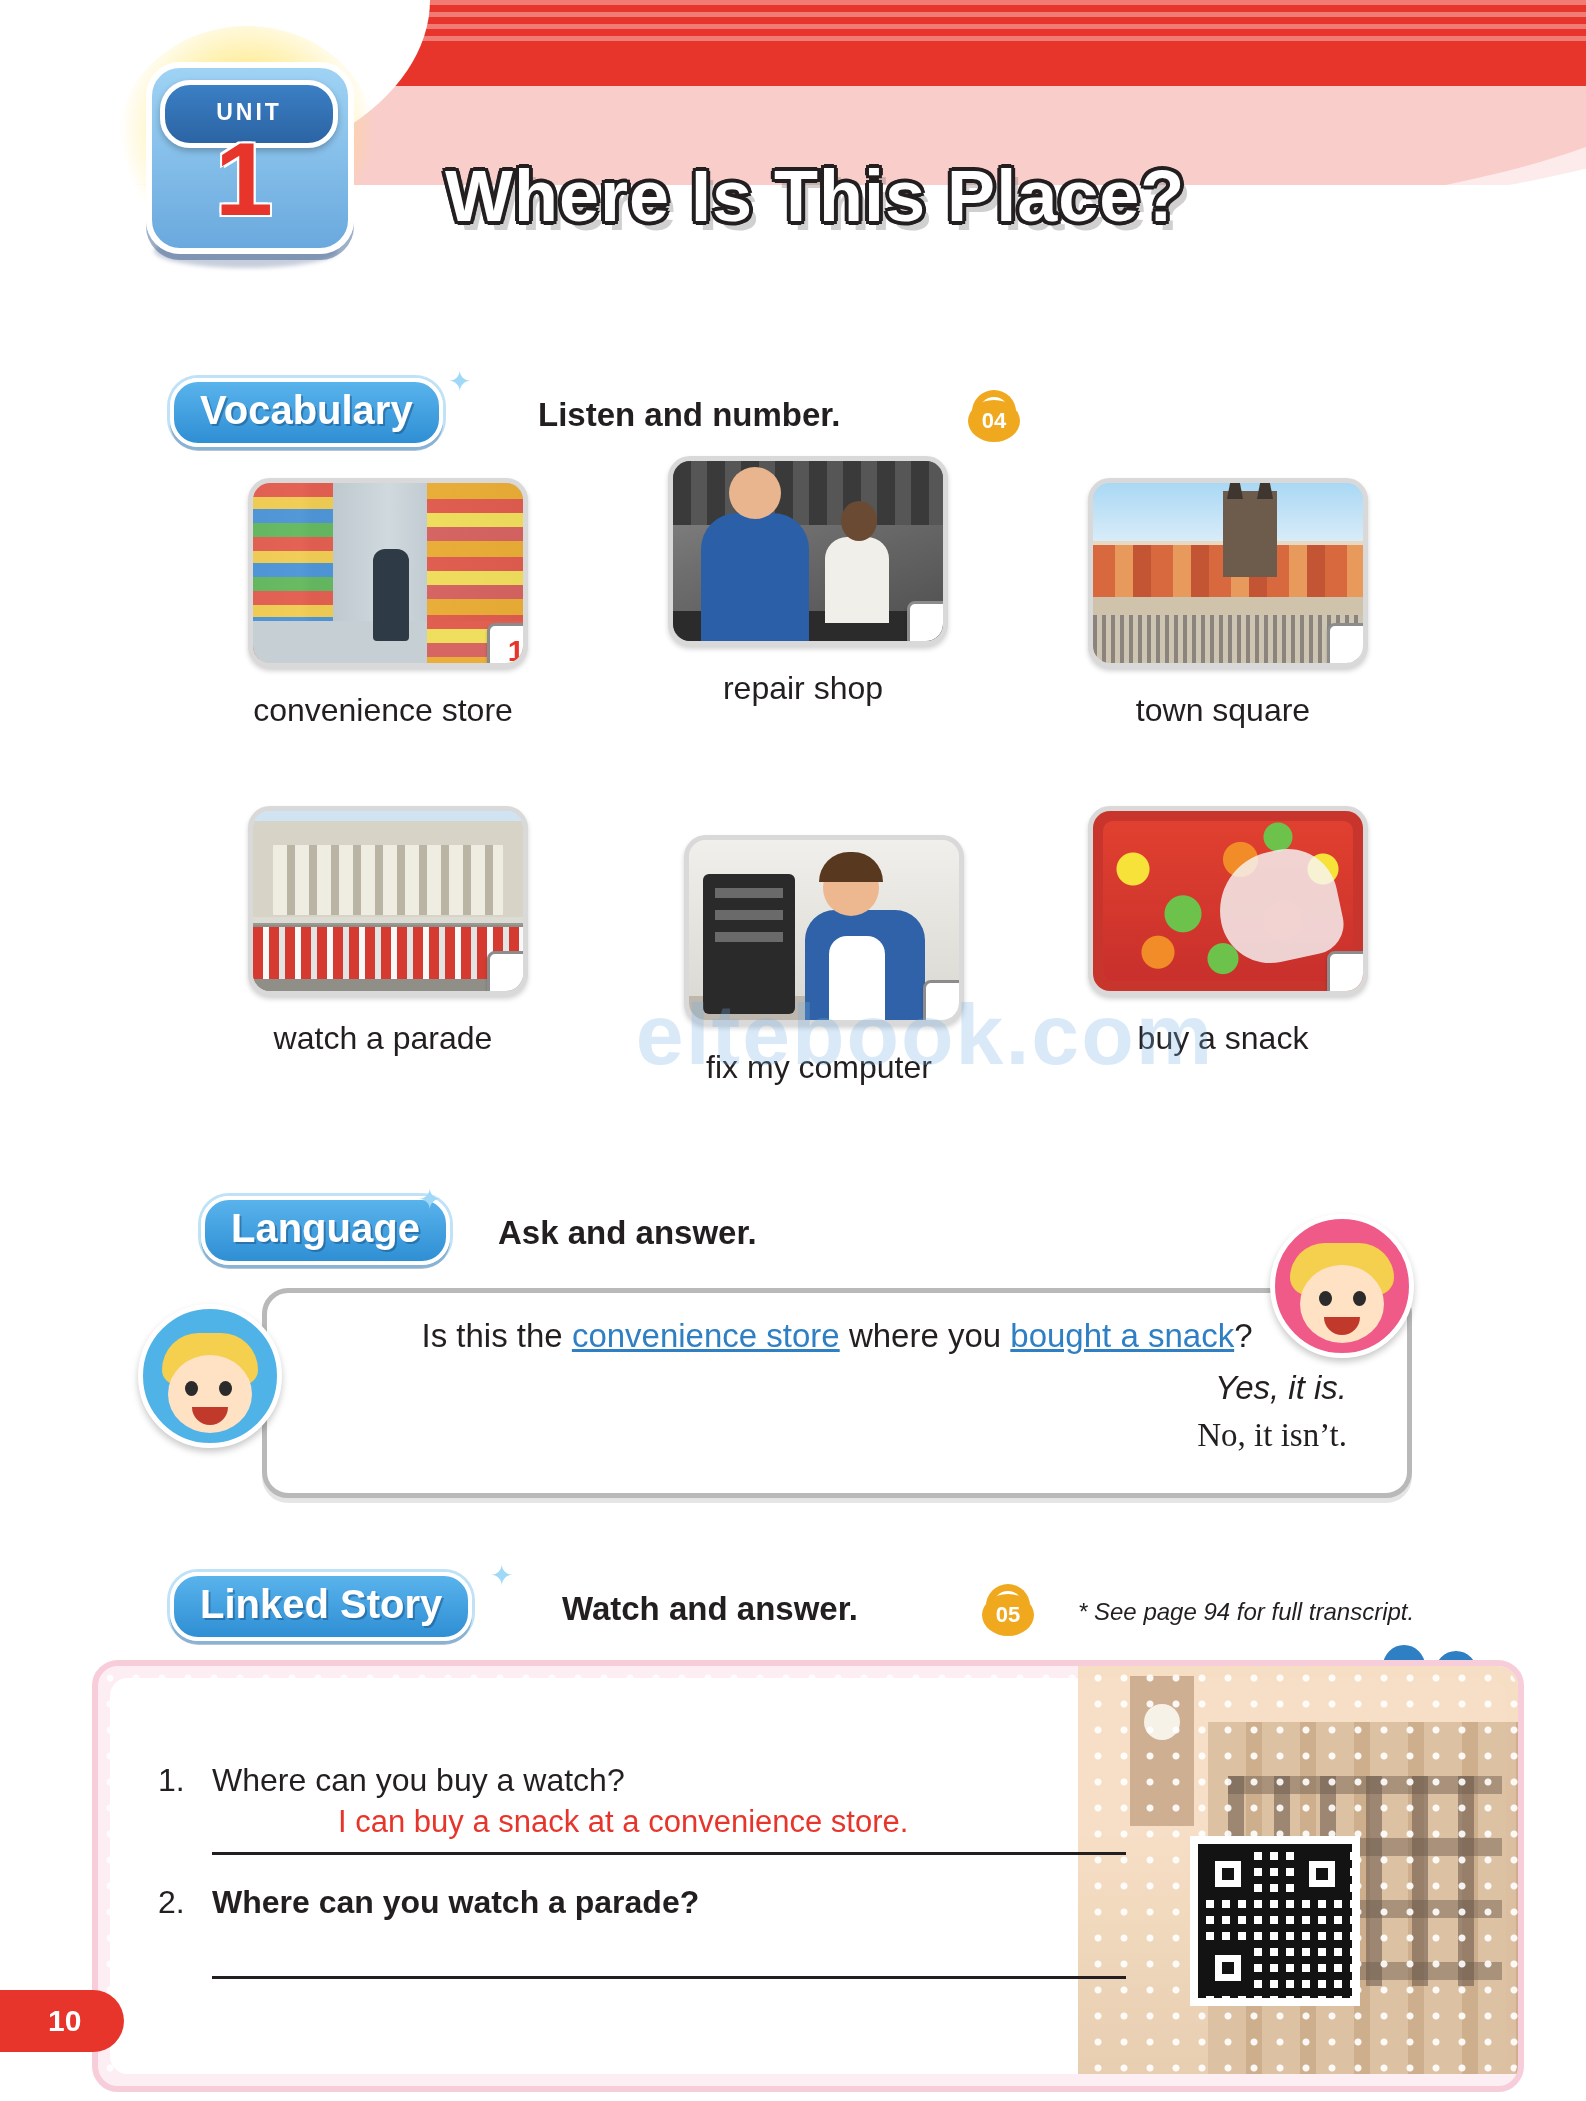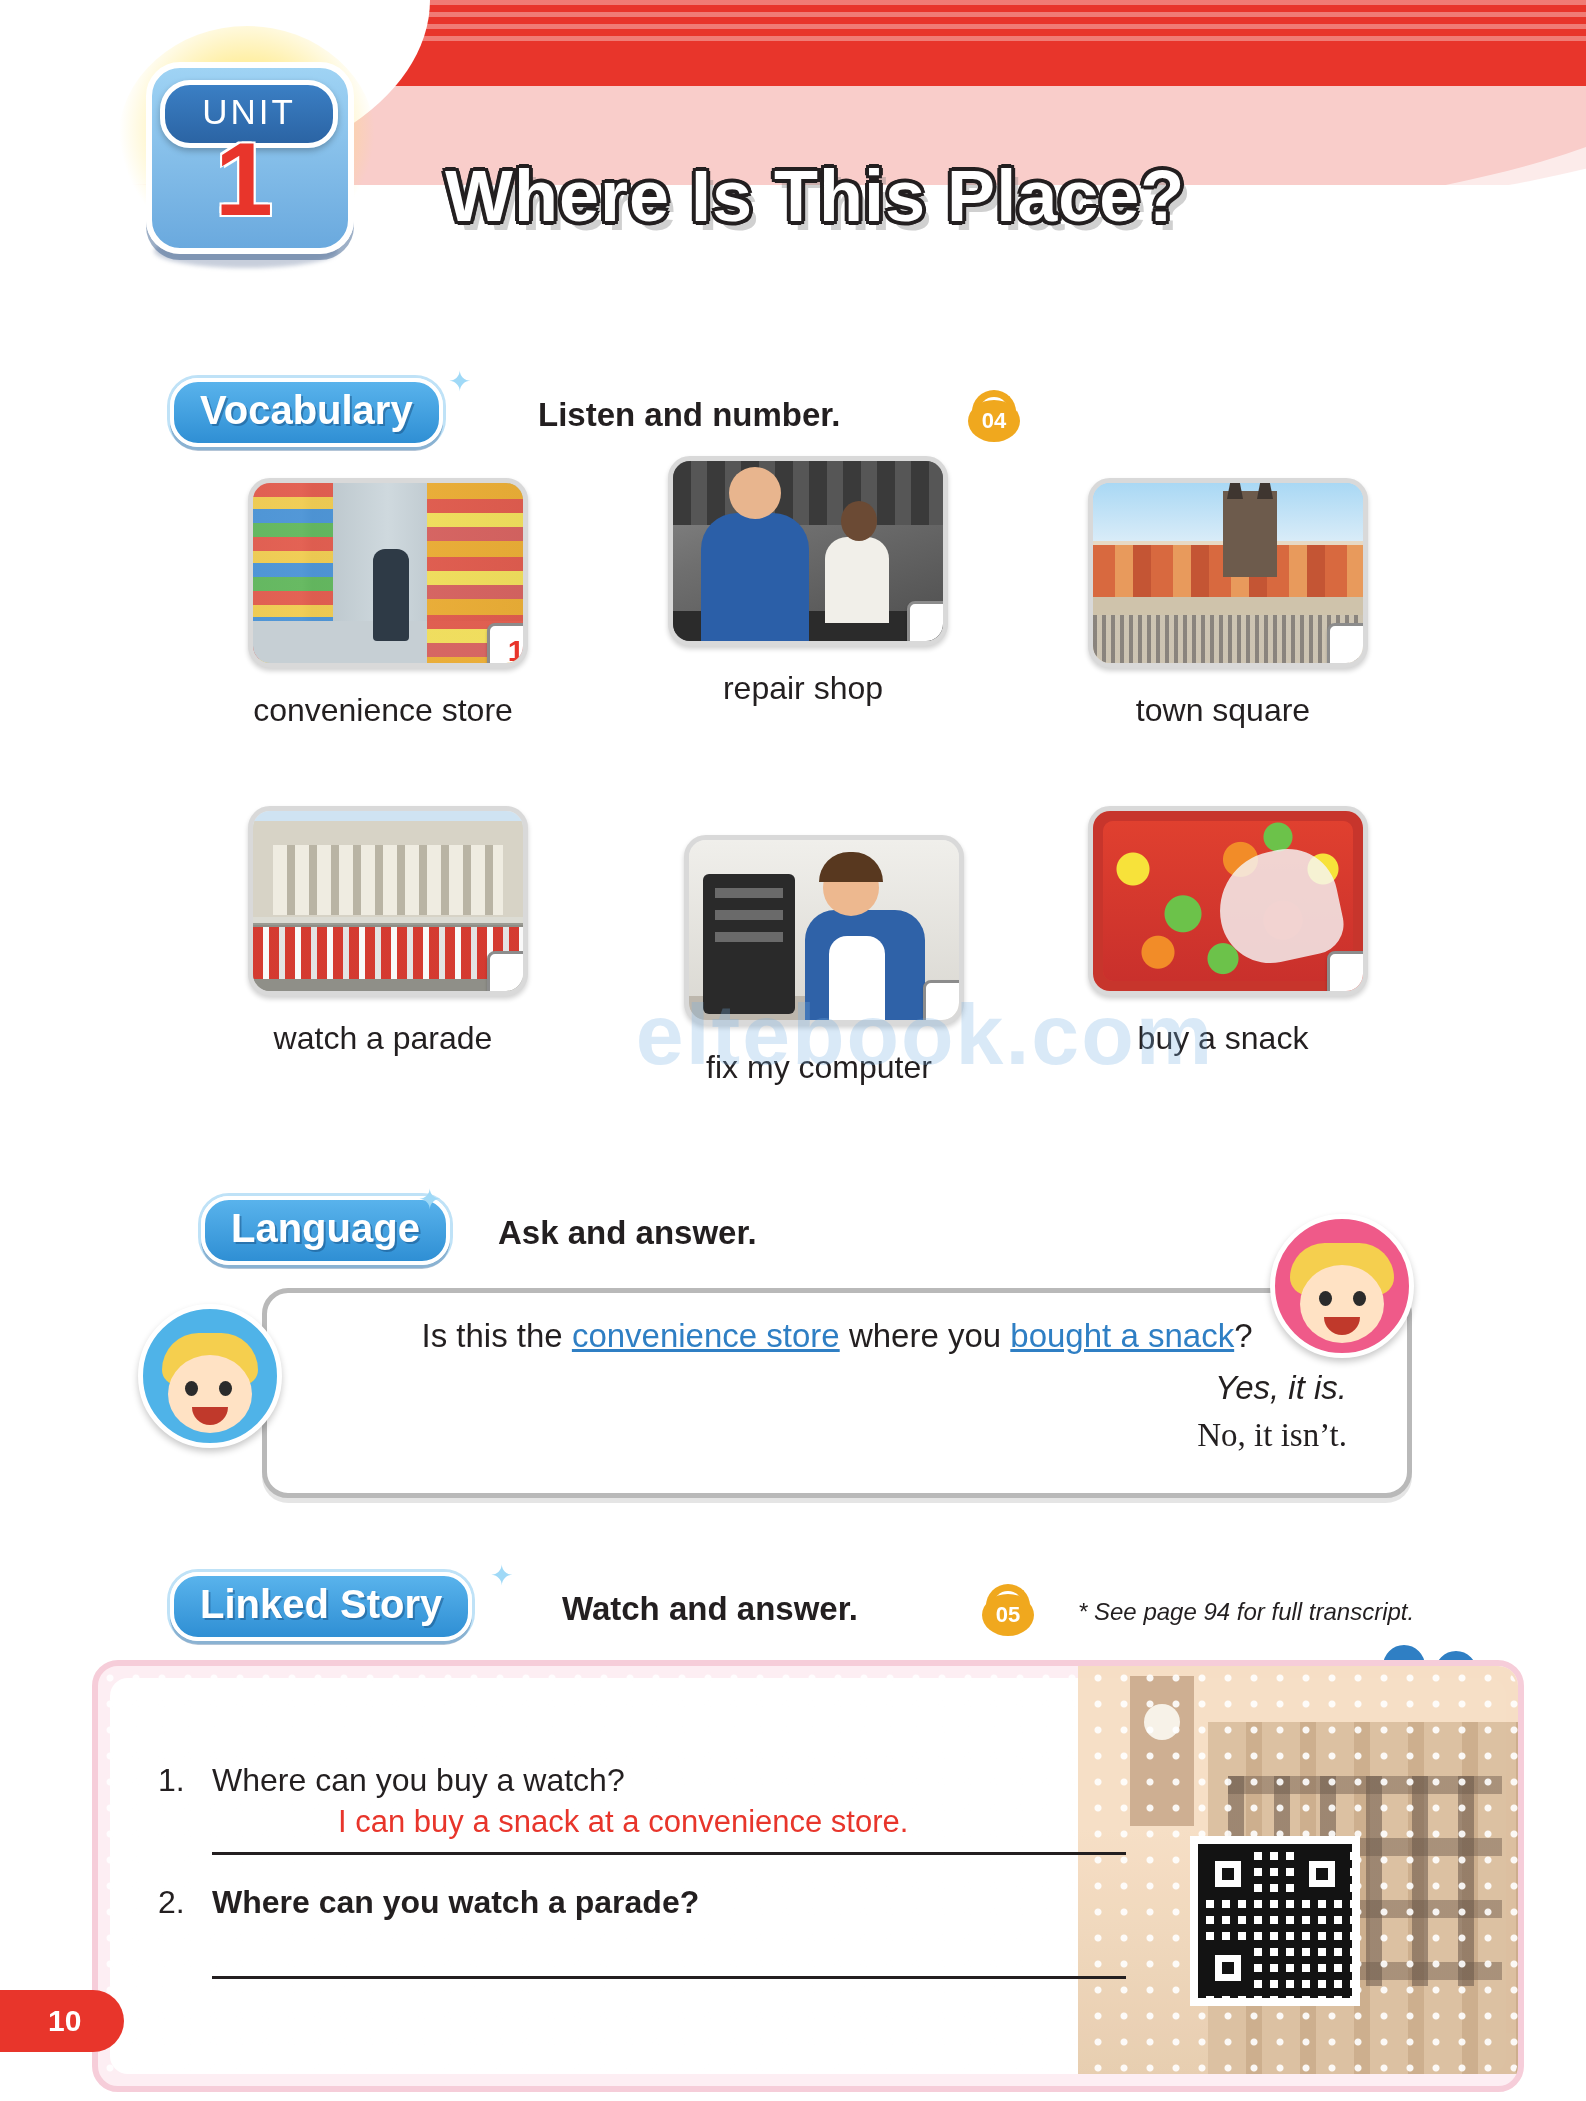--- a/index.html
+++ b/index.html
@@ -104,22 +104,22 @@
     box-shadow: 0 6px 0 rgba(40,80,130,.45);
   }
   .unit-badge .ribbon {
     position: absolute;
     top: 44px; left: 32px;
     width: 168px; height: 58px;
     background: linear-gradient(#3b7fc4, #2b64a4);
     border: 5px solid #ffffff;
     border-radius: 30px;
     color: #ffffff;
-    font-weight: normal;
-    font-size: 35px;
+    font-weight: bold;
+    font-size: 23px;
     letter-spacing: 3px;
     text-align: center;
     line-height: 54px;
     box-shadow: 0 3px 6px rgba(0,0,0,.25);
   }
   .unit-badge .number {
     position: absolute;
     top: 88px; left: 18px;
     width: 196px;
     text-align: center;

